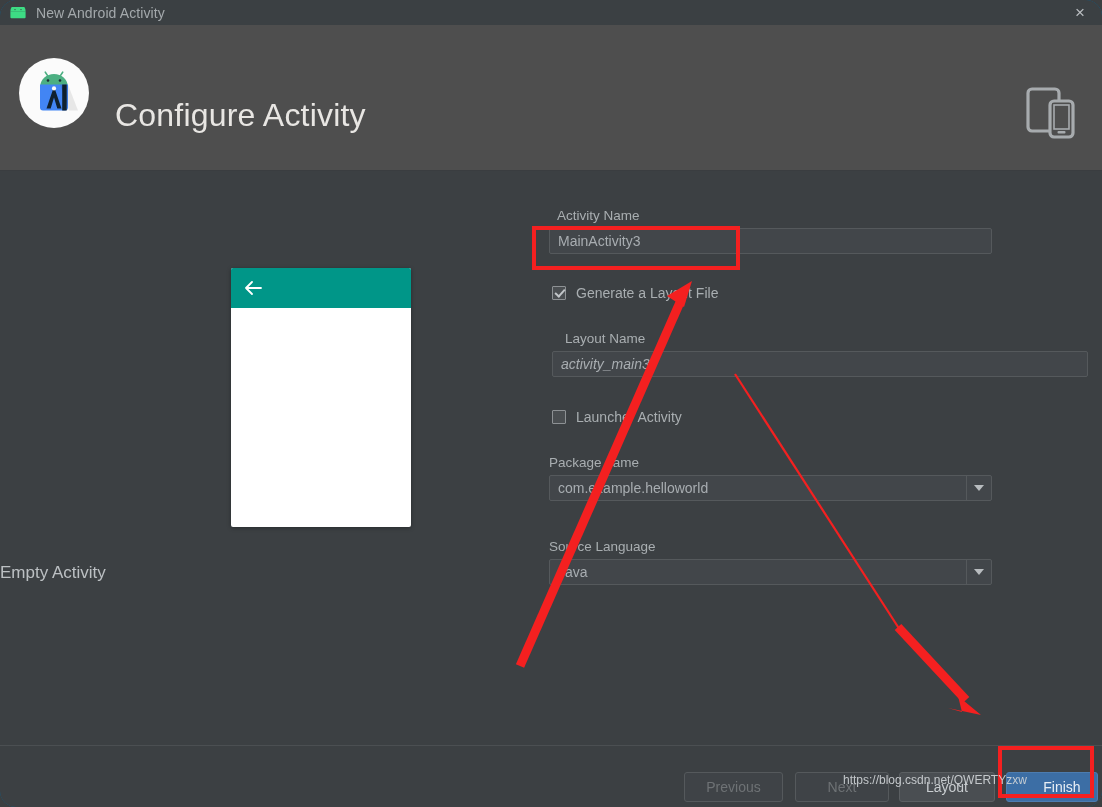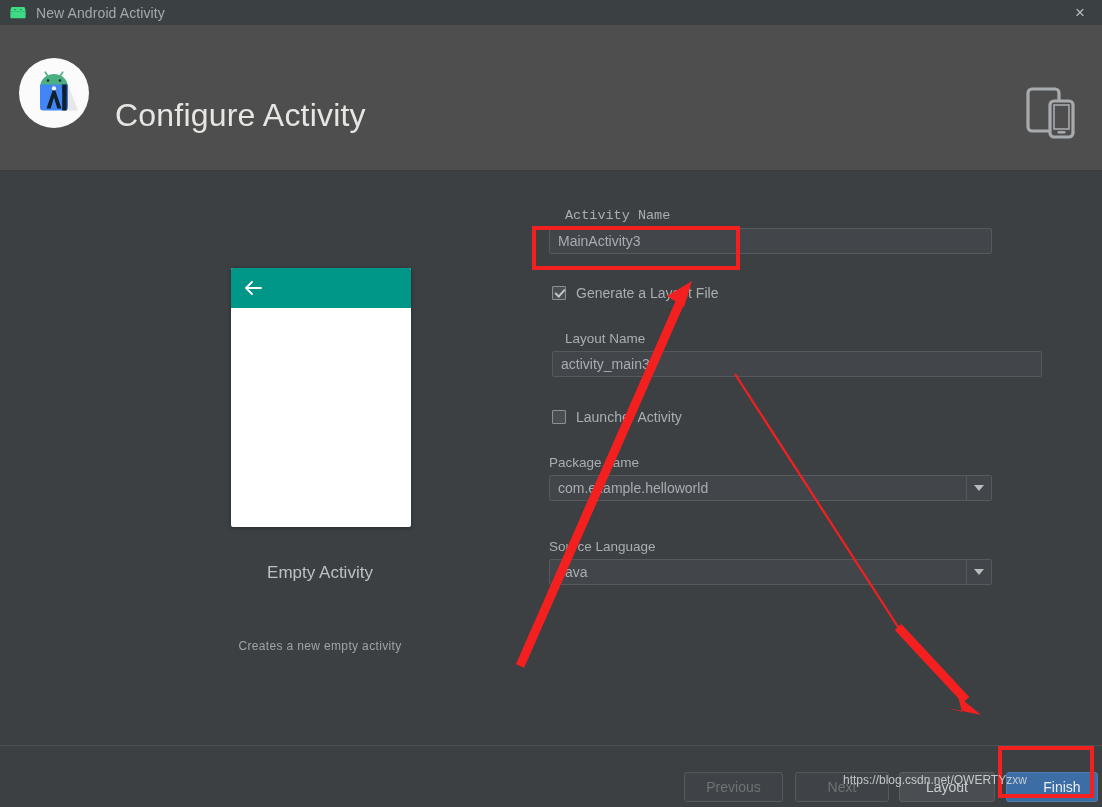--- a/index.html
+++ b/index.html
@@ -7,20 +7,21 @@
     padding: 0;
     background: #3c3f41;
   }
   #app {
     position: relative;
     width: 1102px;
     height: 807px;
     background: #0369a1;
     font-family: "Liberation Sans", sans-serif;
     overflow: hidden;
+    border-radius: 16px;
     -webkit-font-smoothing: antialiased;
   }
 
   
   #titlebar {
     position: absolute;
     left: 0; top: 0;
     width: 1102px; height: 25px;
     background: #3b4043;
     border-bottom: 1px solid #2f3336;
@@ -101,21 +102,21 @@
   }
   #preview-back {
     position: absolute;
     left: 12px; top: 11px;
     width: 20px; height: 18px;
   }
   #preview-title {
     position: absolute;
     left: 0; top: 392px;
     width: 640px;
-    text-align: center;
+    text-align: left;
     color: #bcc0c3;
     font-size: 17px;
   }
   #preview-desc {
     position: absolute;
     left: 0; top: 468px;
     width: 640px;
     text-align: center;
     color: #9ea3a6;
     font-size: 12px;
@@ -191,25 +192,25 @@
     border-width: 0 2px 2px 0;
     transform: rotate(42deg);
   }
   .check-label {
     margin-left: 10px;
     color: #a9aeb1;
     font-size: 14px;
   }
 
   
-  #row-activity-label { position:absolute; left:16px;  top:37px;font-family:Liberation Mono, monospace; }
+  #row-activity-label { position:absolute; left:8px;  top:37px; }
   #row-activity-field { position:absolute; left:0;  top:57px; width:443px; }
   #row-gen-layout     { position:absolute; left:3px; top:114px; }
   #row-layout-label   { position:absolute; left:0;  top:160px;margin-left:16px; }
-  #row-layout-field   { position:absolute; left:3px;  top:180px; width:490px; }
+  #row-layout-field   { position:absolute; left:3px;  top:180px; width:536px;font-style:italic; }
   #row-launcher       { position:absolute; left:3px; top:238px; }
   #row-package-label  { position:absolute; left:0;  top:284px; }
   #row-package-field  { position:absolute; left:0;  top:304px; width:443px; }
   #row-lang-label     { position:absolute; left:0;  top:368px; }
   #row-lang-field     { position:absolute; left:0;  top:388px; width:443px; }
 
   
   #footer {
     position: absolute;
     left: 0; top: 745px;
@@ -330,21 +331,20 @@
     <div id="preview-card">
       <div id="preview-appbar">
         <span id="preview-back">
           <svg width="20" height="18" viewBox="0 0 20 18">
             <path d="M18 9H3M9 3L3 9l6 6" stroke="#ffffff" stroke-width="1.8" fill="none" stroke-linecap="round" stroke-linejoin="round"></path>
           </svg>
         </span>
       </div>
     </div>
     <div id="preview-title">Empty Activity</div>
-    <div id="preview-desc">Creates a new empty activity</div>
 
     <div id="form">
 
       <div id="row-activity-label" class="field-label">Activity Name</div>
       <div id="row-activity-field" class="text-field">
         <span class="tf-value">MainActivity3</span>
       </div>
 
       <div id="row-gen-layout" class="check-row">
         <span class="checkbox checked"></span>

